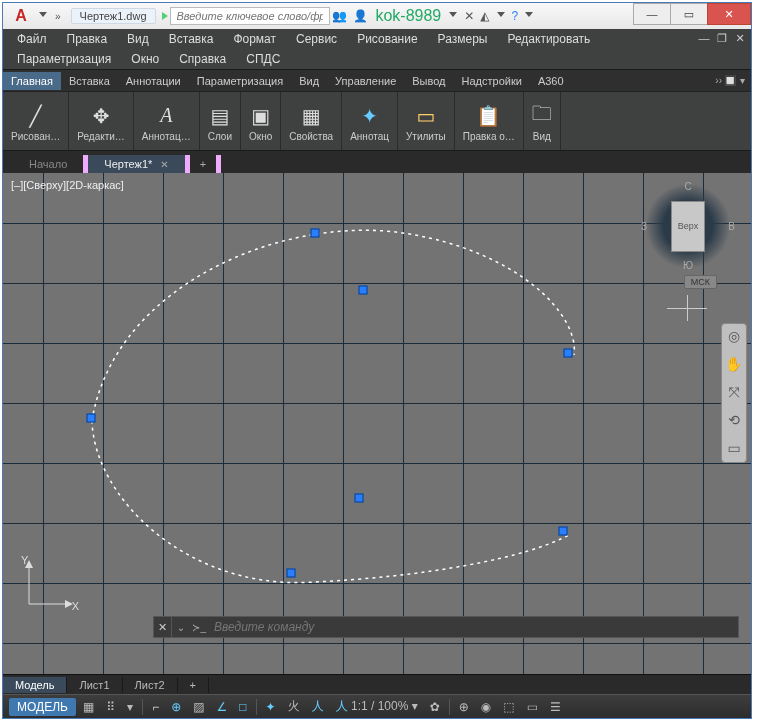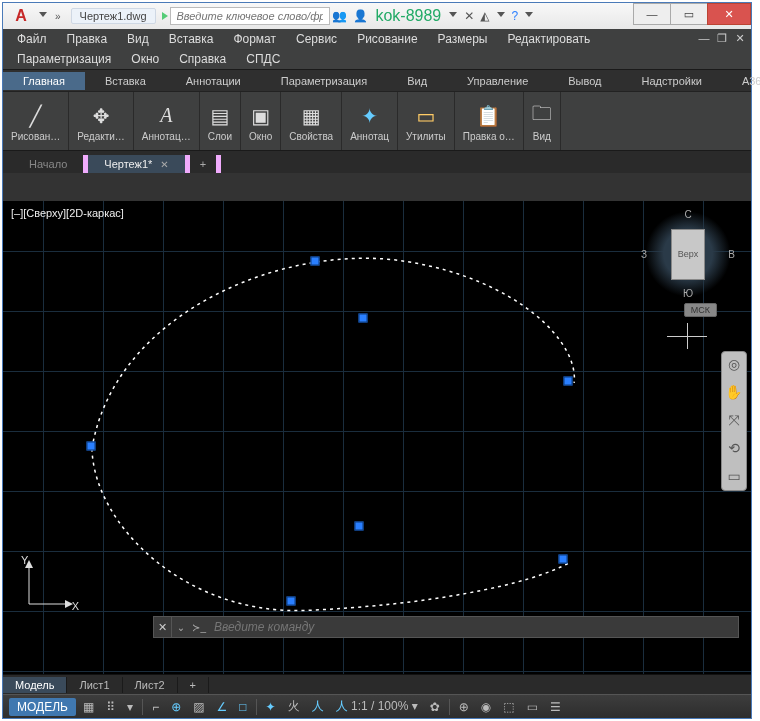--- a/index.html
+++ b/index.html
@@ -20,36 +20,36 @@
 .wbtns { display:flex; height:100%; }
 .wbtn { width:38px; height:22px; border:1px solid #aaa; background:#eee; display:flex;align-items:center;justify-content:center; margin-left:-1px; font-size:11px; cursor:pointer;}
 .wbtn.close { background:#d9534f; color:#fff; border-color:#b43; width:44px;}
 
 .menubar { background:#3f4040; display:flex; flex-wrap:wrap; padding:0 4px; font-size:12px; color:#ddd; align-items:center; position:relative;}
 .menubar .mitem { padding:3px 10px; cursor:pointer; text-decoration:underline; text-decoration-color:transparent;}
 .menubar .wctrl { position:absolute; right:4px; top:3px; display:flex; gap:4px;}
 .menubar .wctrl span { width:14px;height:14px; color:#ccc; font-size:11px; cursor:pointer; text-align:center;}
 
 .ribtabs { background:#2f2f2f; display:flex; align-items:center; font-size:11px; height:22px; border-top:1px solid #1a1a1a;}
-.ribtab { padding:3px 20px; color:#ccc; cursor:pointer;}
+.ribtab { padding:3px 8px; color:#ccc; cursor:pointer;}
 .ribtab.active { background:#4a6a8a; color:#fff;}
 .ribtabs .more { margin-left:auto; padding:0 6px; color:#aaa; font-size:10px;}
 
 .ribbon { background:#3f4040; display:flex; height:60px; border-top:1px solid #222; border-bottom:1px solid #1a1a1a;}
 .rpanel { display:flex; flex-direction:column; align-items:center; justify-content:center; padding:0 8px; border-right:1px solid #2a2a2a; cursor:pointer;}
 .rpanel .ricon { height:30px; display:flex; align-items:center; justify-content:center; font-size:20px; color:#ddd;}
 .rpanel .rlbl { font-size:10px; color:#ccc; white-space:nowrap;}
 
 .doctabs { background:#2a2a2a; display:flex; height:22px; align-items:flex-end; padding-left:10px;}
 .doctab { padding:3px 16px; font-size:11px; color:#888; border-right:5px solid #f0abfc; cursor:pointer; position:relative;}
 .doctab.active { background:#3a4a5a; color:#eee;}
 .doctab .x { margin-left:8px; color:#aaa; font-size:10px;}
 .doctab.plus { padding:3px 10px; color:#aaa;}
 
-.canvas-wrap { flex:1; position:relative; background:#000000; overflow:hidden;margin-top:28px;}
+.canvas-wrap { flex:1; position:relative; background:#737373; overflow:hidden;}
 .grid { position:absolute; inset:0;
   background-image: linear-gradient(#1a2d3d 1px, transparent 1px), linear-gradient(90deg, #1a2d3d 1px, transparent 1px);
   background-size: 60px 60px; background-position: -20px -10px;}
 .viewlabel { position:absolute; top:6px; left:8px; color:#eee; font-size:11px;}
 .spline { position:absolute; inset:0; }
 .grip { position:absolute; width:9px; height:9px; background:#2a7fff; border:1px solid #0d3d7d; transform:translate(-50%,-50%);}
 .ucs { position:absolute; left:16px; bottom:60px; color:#ddd; font-size:11px;}
 
 .viewcube { position:absolute; right:20px; top:10px; width:86px; height:86px; border-radius:50%; background:radial-gradient(circle,#2a3a48 40%,transparent 70%); display:flex; align-items:center; justify-content:center;}
 .viewcube .face { width:34px; height:51px; background:#c8c8c8; border:1px solid #888; color:#555; font-size:9px; display:flex;align-items:center;justify-content:center;}

